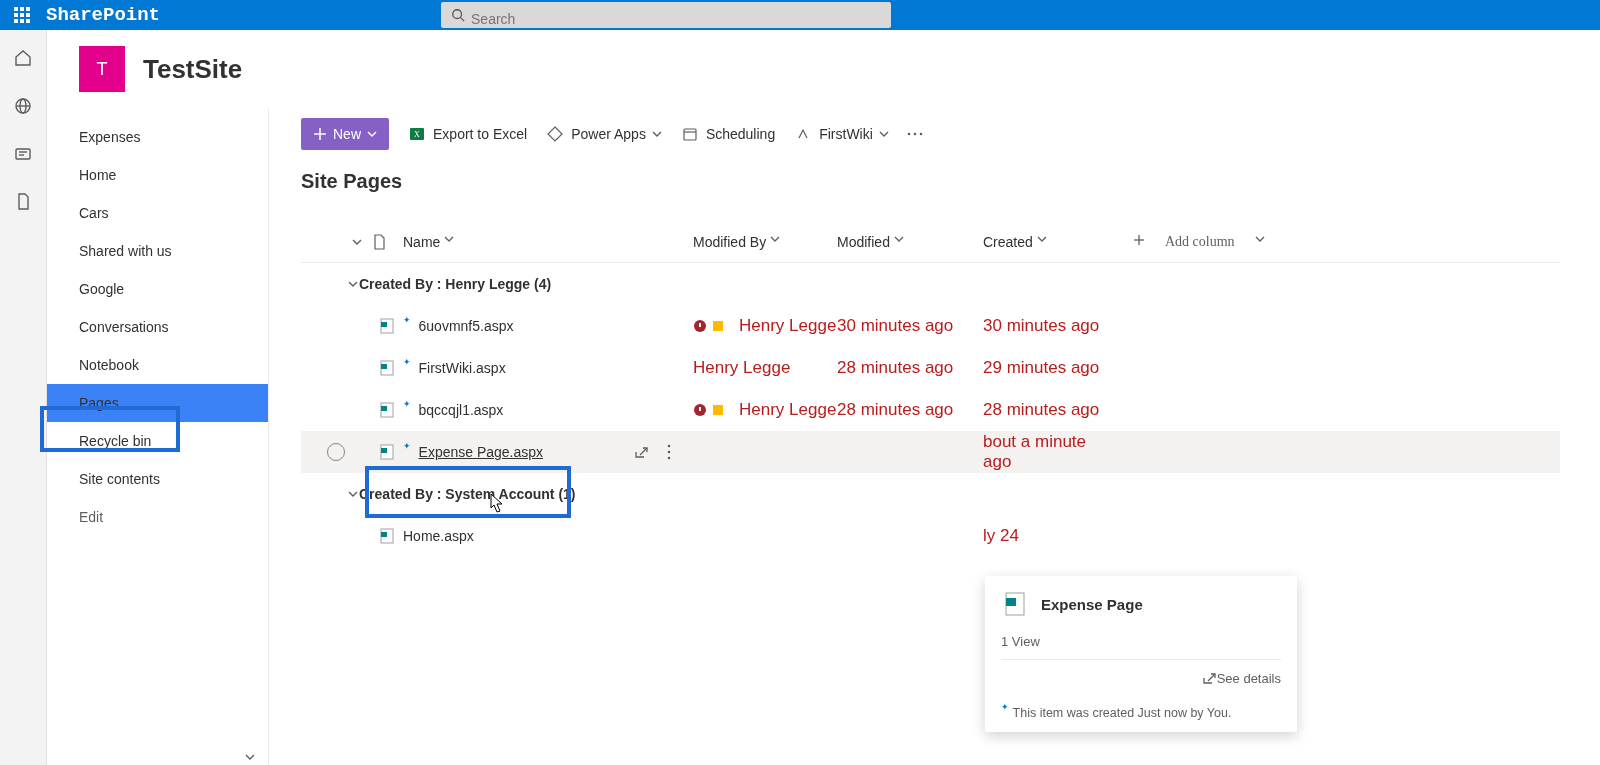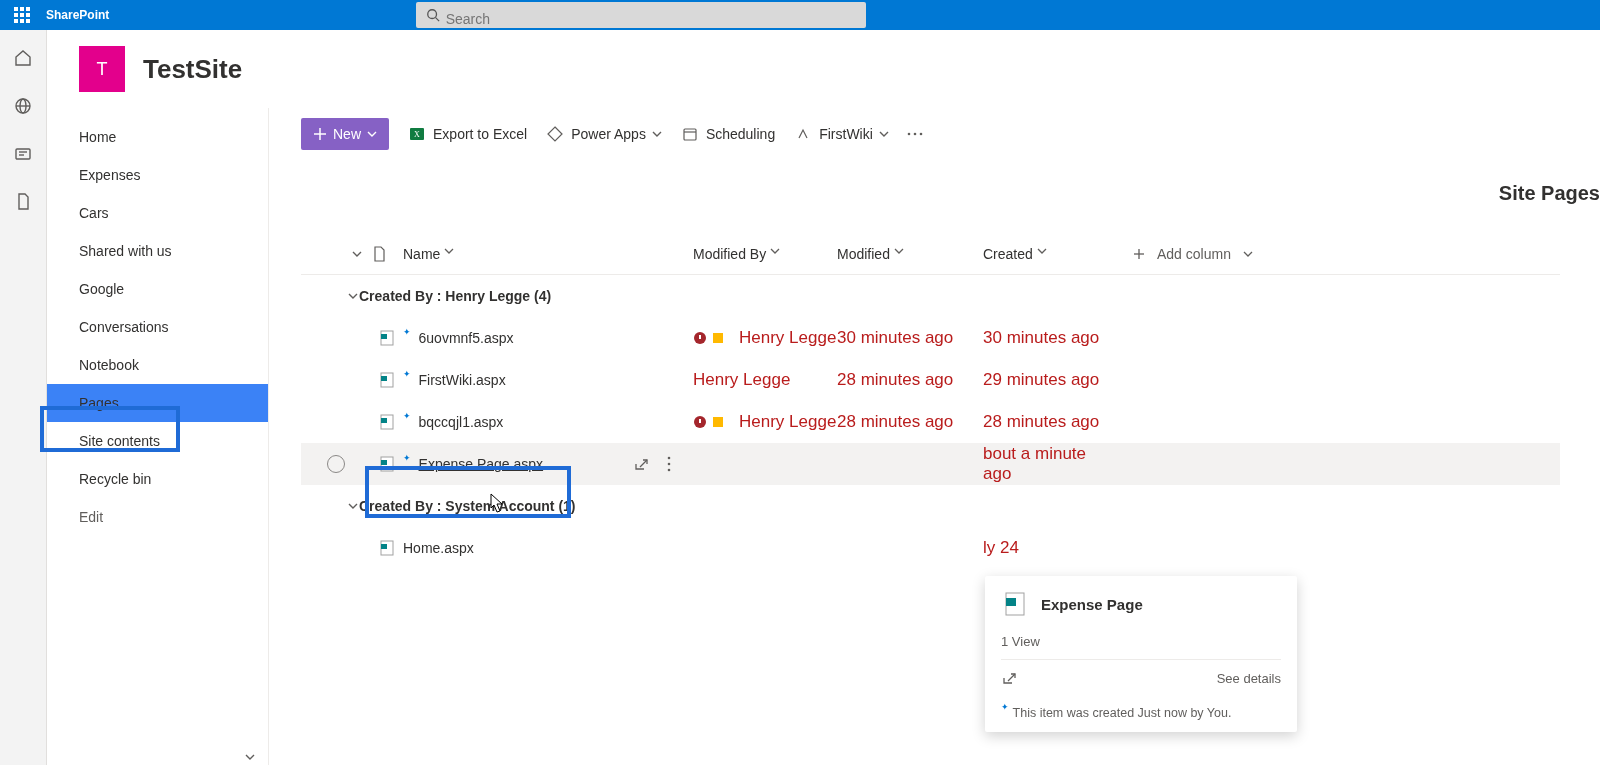--- a/index.html
+++ b/index.html
@@ -1,21 +1,21 @@
 <!DOCTYPE html>
 <html><head>
   <meta charset="utf-8">
   <style>
     * { box-sizing: border-box; margin: 0; padding: 0; }
     body { font-family: "Segoe UI", -apple-system, sans-serif; font-size: 14px; color: #323130; background: #fff; }
 
     .suite-bar { background: #0078d4; height: 30px; display: flex; align-items: center; padding: 0 8px; }
     .waffle { width: 28px; height: 28px; display: flex; align-items: center; justify-content: center; color: #fff; cursor: pointer; }
     .waffle svg { width: 16px; height: 16px; }
-    .brand { color: #fff; font-weight: 600; font-size: 12px; margin-left: 10px; }
+    .brand { color: #fff; font-weight: 600; font-size: 19px; margin-left: 10px; font-family: Liberation Mono, monospace; }
     .search-wrap { margin-left: auto; margin-right: auto; }
     .search-box { width: 450px; height: 26px; background: #d9d9d9; border: none; border-radius: 2px; display: flex; align-items: center; padding: 0 10px; }
     .search-box input { border: none; background: transparent; outline: none; font-size: 14px; color: #555; width: 100%; margin-left: 6px; margin-top: 8px; }
 
     .below-suite { display: flex; height: calc(765px - 30px); }
 
     .app-rail { width: 47px; background: #f3f3f3; border-right: 1px solid #e1dfdd; display: flex; flex-direction: column; align-items: center; padding-top: 18px; gap: 28px; }
     .rail-icon { color: #605e5c; cursor: pointer; }
 
     .right-of-rail { flex: 1; display: flex; flex-direction: column; }
@@ -33,27 +33,27 @@
     .ql-highlight { position: absolute; border: 4px solid #1f6bd6; pointer-events: none; top: 298px; left: -7px; width: 140px; height: 46px; }
     .ql-collapse { position: absolute; bottom: 0; right: 10px; color: #605e5c; cursor: pointer; }
 
     .main-area { flex: 1; padding: 0; }
 
     .command-bar { height: 44px; display: flex; align-items: center; padding-left: 32px; gap: 18px; border-bottom: none; margin-top: 4px; margin-bottom: 8px; }
     .new-btn { background: #8661c5; color: #fff; height: 32px; border: none; border-radius: 2px; padding: 0 12px; display: flex; align-items: center; gap: 6px; cursor: pointer; font-size: 14px; }
     .cmd-item { display: flex; align-items: center; gap: 6px; color: #323130; cursor: pointer; font-size: 14px; }
     .cmd-icon { display:inline-flex; align-items:center; justify-content:center; width:20px; height:20px; }
 
-    .page-title { font-size: 20px; font-weight: 600; padding-left: 32px; margin-top: 26px; margin-bottom: 28px; text-align: right; }
+    .page-title { font-size: 20px; font-weight: 600; padding-left: 32px; margin-top: 14px; margin-bottom: 28px; }
 
     .list-wrap { padding-left: 32px; padding-right: 40px; }
 
     .col-header { display: grid; grid-template-columns: 70px 32px 290px 144px 146px 130px 200px; align-items: center; height: 42px; border-bottom: 1px solid #edebe9; color: #323130; font-size: 14px; }
     .col-header .hcell { display:flex; align-items:flex-start; gap:4px; cursor:pointer; }
-    .col-header .add-col { color: #605e5c; display:flex; align-items:center; gap:12px;}
+    .col-header .add-col { color: #605e5c; display:flex; align-items:flex-start; gap:20px;font-family:Liberation Serif, serif;}
 
     .group-hdr { display:flex; align-items:center; gap:0; height:42px; padding-left: 46px; font-weight:600; }
     .group-chev { cursor:pointer; color:#605e5c; }
 
     .row { display:grid; grid-template-columns: 70px 32px 290px 144px 146px 130px 200px; align-items:center; height:42px; position:relative; }
     .row.hover { background:#f3f2f1; }
     .row .sel { display:flex; align-items:center; justify-content:center; }
     .sel-circle { width:18px; height:18px; border:1px solid #8a8886; border-radius:50%; }
     .file-icon { display:inline-flex; align-items:center; justify-content:center; }
     .name-cell { display:flex; align-items:center; gap:8px; position:relative; }
@@ -67,21 +67,21 @@
 
     .file-highlight { position:absolute; border:4px solid #1f6bd6; left: 380px; top: 448px; width:206px; height:52px; pointer-events:none; z-index:2; }
 
     .cursor-img { position:absolute; left: 497px; top: 474px; z-index:5; }
 
     .hover-card { position:absolute; left: 716px; top: 468px; width:312px; background:#fff; box-shadow:0 4px 14px rgba(0,0,0,.18); z-index:3; padding: 14px 16px 12px 16px; border-radius:2px; }
     .hc-top { display:flex; align-items:center; gap:12px; }
     .hc-title { font-size:15px; font-weight:600; }
     .hc-views { color:#605e5c; font-size:13px; margin-top:16px; }
     .hc-divider { border-top:1px solid #edebe9; margin-top:10px; margin-bottom:10px; }
-    .hc-row2 { display:flex; justify-content:space-between; align-items:center; }
+    .hc-row2 { display:flex; justify-content:flex-end; align-items:center; }
     .hc-details { color:#605e5c; font-size:13px; cursor:pointer; }
     .hc-activity { color:#605e5c; font-size:12.5px; margin-top:20px; display:flex; align-items:center; gap:4px; }
 
     svg { display:block; }
   </style>
 </head>
 <body>
 
 <div class="suite-bar">
   <div class="waffle">
@@ -144,30 +144,30 @@
   <div class="right-of-rail">
 
     <div class="site-header">
       <div class="site-logo">T</div>
       <div class="site-title">TestSite</div>
     </div>
 
     <div class="content-row">
 
       <div class="quick-launch">
+        <div class="ql-item">Expenses</div>
         <div class="ql-item">Home</div>
-        <div class="ql-item">Expenses</div>
         <div class="ql-item">Cars</div>
         <div class="ql-item">Shared with us</div>
         <div class="ql-item">Google</div>
         <div class="ql-item">Conversations</div>
         <div class="ql-item">Notebook</div>
         <div class="ql-item active">Pages</div>
+        <div class="ql-item">Recycle bin</div>
         <div class="ql-item">Site contents</div>
-        <div class="ql-item">Recycle bin</div>
         <div class="ql-item muted">Edit</div>
         <div class="ql-highlight"></div>
         <div class="ql-collapse">
             <svg width="16" height="16" viewBox="0 0 16 16" fill="none" stroke="#605e5c" stroke-width="1.4">
               <polyline points="4 6 8 10 12 6"></polyline>
             </svg>
           </div>
       </div>
 
       <div class="main-area" style="position:relative">

